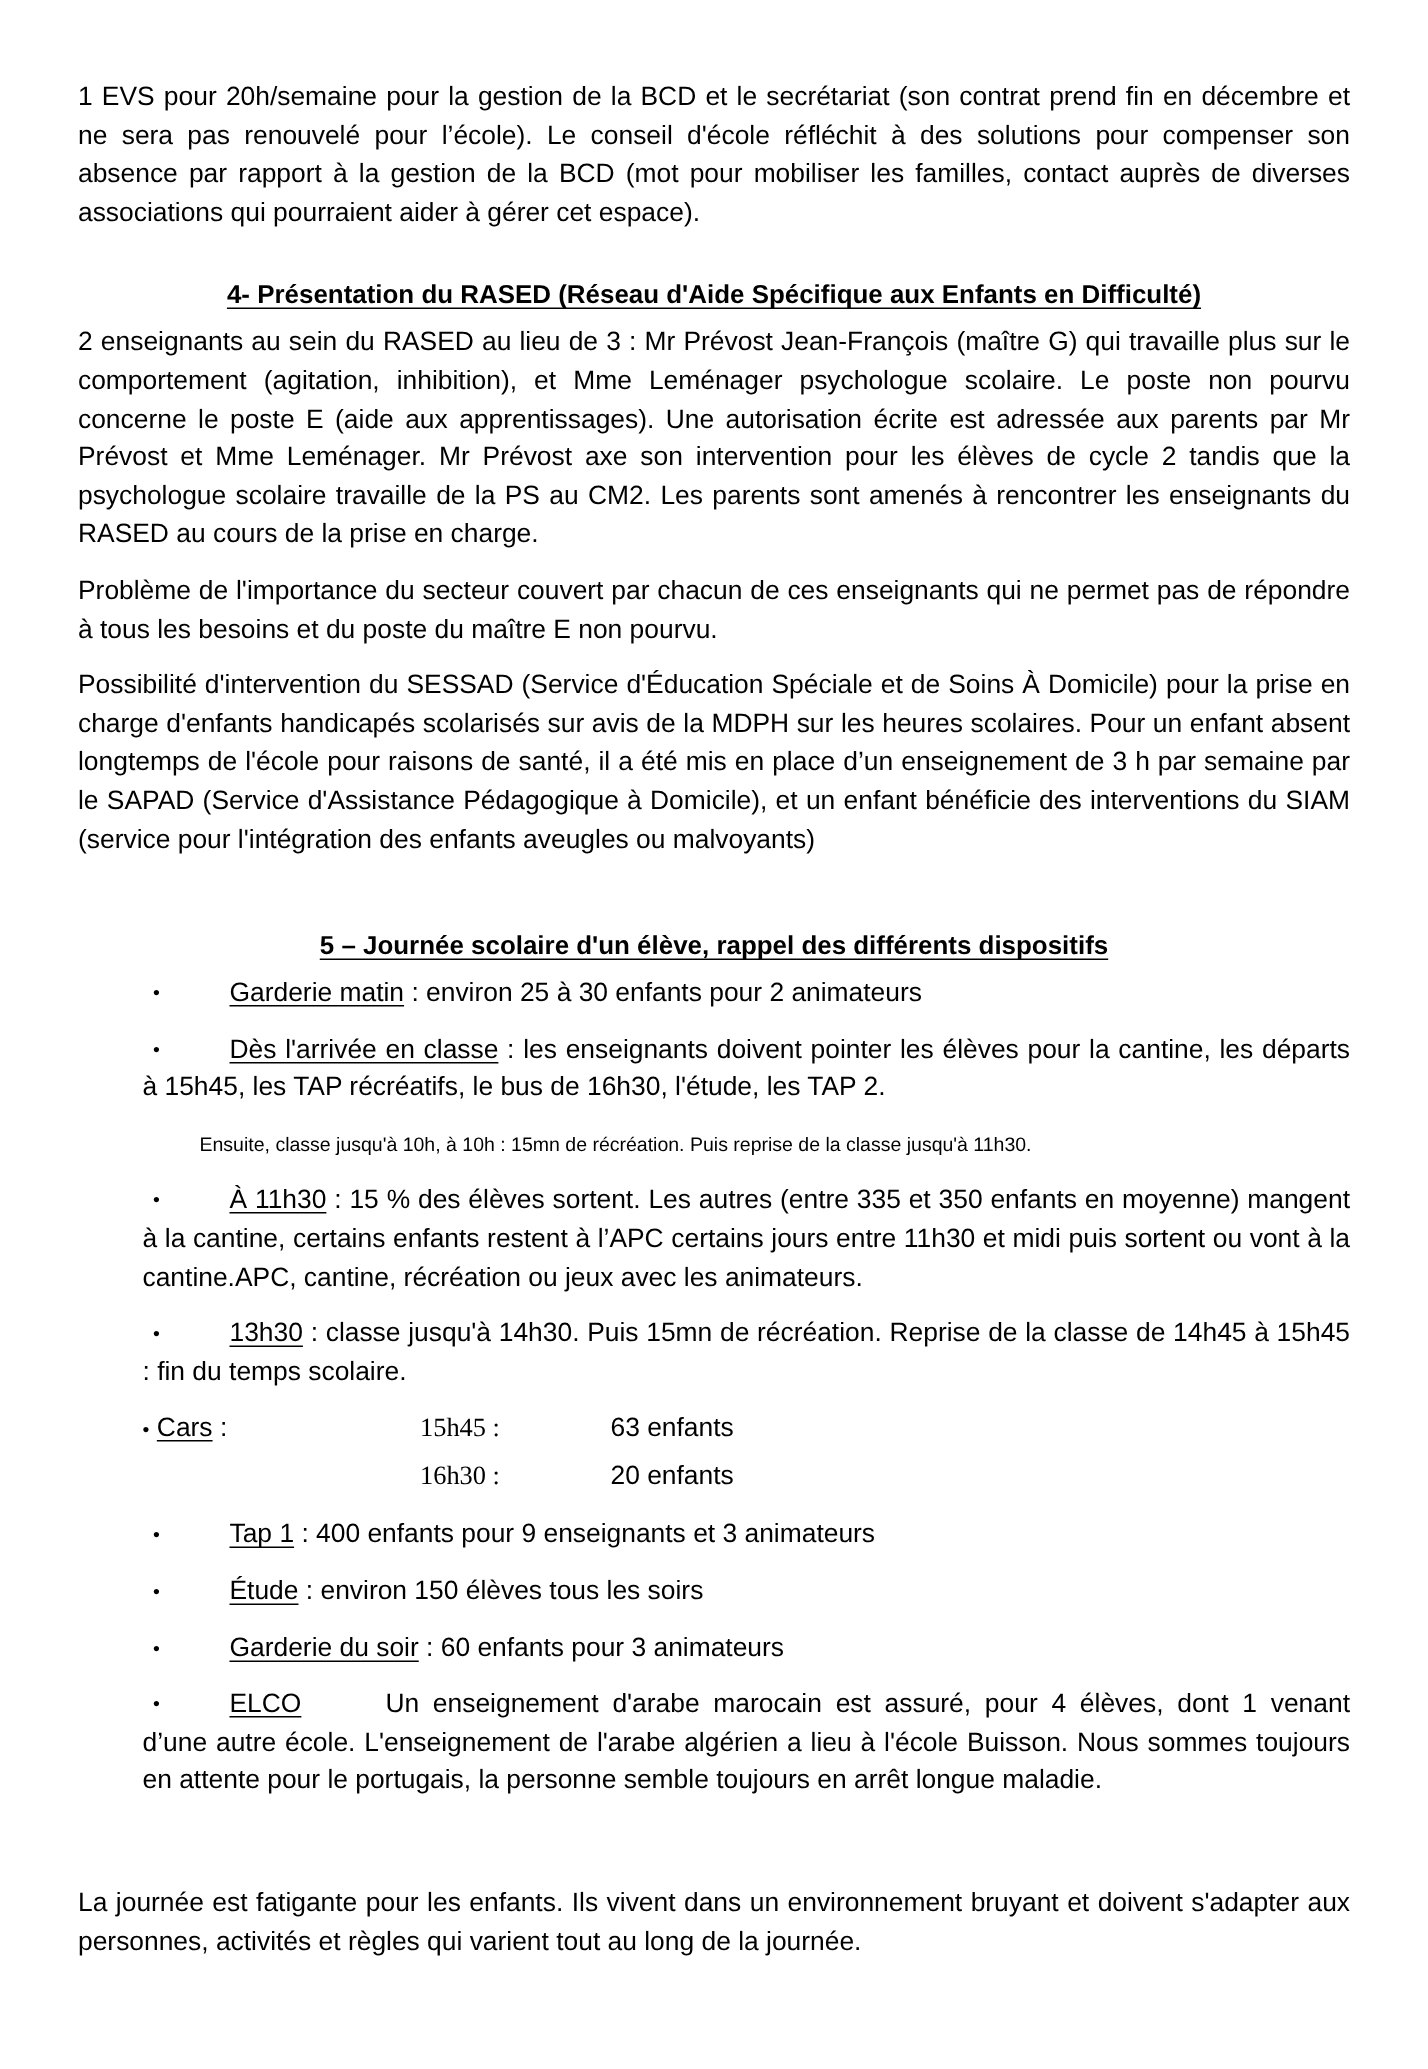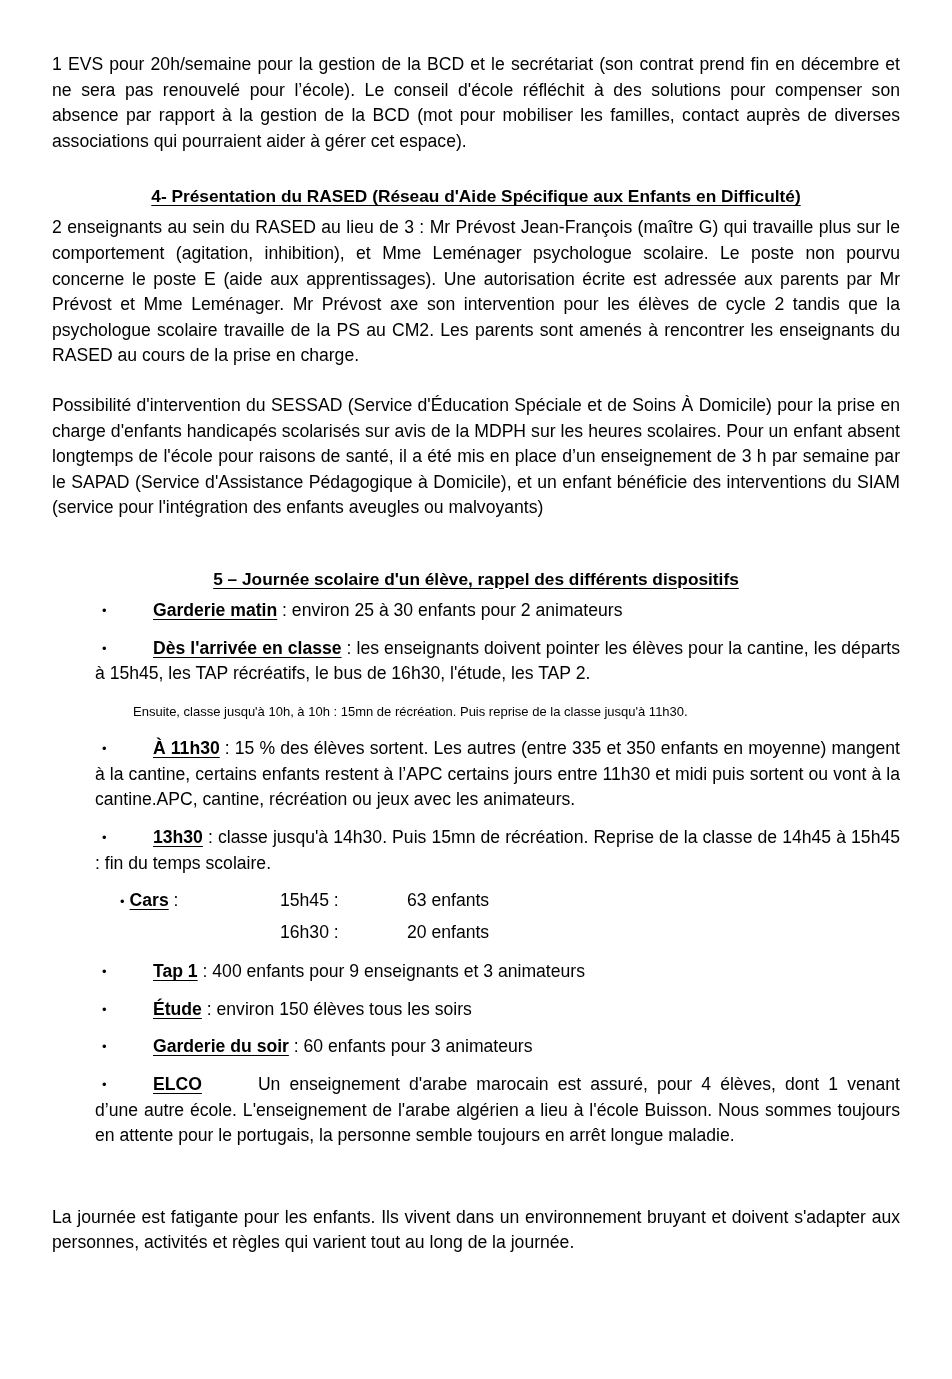--- a/index.html
+++ b/index.html
@@ -78,21 +78,21 @@
     left: 50px;
     top: 0;
     font-size: 13px;
     line-height: 25.6px;
   }
   .bullet-text {
     display: block;
     text-indent: 58px;   
   }
   .lead {
-    font-weight: bold;
+    font-weight: normal;
     text-decoration: underline;
     text-underline-offset: 2.5px;
   }
   .tabgap { display: inline-block; width: 56px; }
 
   .sub-para {
     margin: 0;
     padding-left: 81px;
     font-size: 13px;
     line-height: 25.6px;
@@ -103,29 +103,30 @@
   .cars-block { position: relative; }
   .cars-row {
     position: relative;
     font-size: 17.6px;
     line-height: 25.6px;
     height: 32px;
     padding-left: 43px;
   }
   .cars-label {
     position: absolute;
-    left: 68px;
+    left: 43px;
     top: 0;
     white-space: nowrap;
   }
   .cars-time {
     position: absolute;
     left: 228px;
     top: 0;
     white-space: nowrap;
+    font-family: Liberation Serif, serif;
   }
   .cars-count {
     position: absolute;
     left: 355px;
     top: 0;
     white-space: nowrap;
   }
 
   .closing { text-align: justify; }
 </style>
@@ -140,20 +141,21 @@
     <div class="gap-lg"></div>
 
     <h2 class="section-heading">4- Présentation du RASED (Réseau d'Aide Spécifique aux Enfants en Difficulté)</h2>
 
     <div class="gap-xs"></div>
 
     <p class="para">2 enseignants au sein du RASED au lieu de 3 : Mr Prévost Jean-François (maître G) qui travaille plus sur le comportement (agitation, inhibition), et Mme Leménager psychologue scolaire. Le poste non pourvu concerne le poste E (aide aux apprentissages). Une autorisation écrite est adressée aux parents par Mr Prévost et Mme Leménager. Mr Prévost axe son intervention pour les élèves de cycle 2 tandis que la psychologue scolaire travaille de la PS au CM2. Les parents sont amenés à rencontrer les enseignants du RASED au cours de la prise en charge.</p>
 
     <div class="gap-sm"></div>
 
+    <p class="para">Problème de l'importance du secteur couvert par chacun de ces enseignants qui ne permet pas de répondre à tous les besoins et du poste du maître E non pourvu.</p>
 
     <div class="gap-sm"></div>
 
     <p class="para">Possibilité d'intervention du SESSAD (Service d'Éducation Spéciale et de Soins À Domicile) pour la prise en charge d'enfants handicapés scolarisés sur avis de la MDPH sur les heures scolaires. Pour un enfant absent longtemps de l'école pour raisons de santé, il a été mis en place d’un enseignement de 3 h par semaine par le SAPAD (Service d'Assistance Pédagogique à Domicile), et un enfant bénéficie des interventions du SIAM (service pour l'intégration des enfants aveugles ou malvoyants)</p>
 
     <div class="gap-xl"></div>
 
     <h2 class="section-heading">5 – Journée scolaire d'un élève, rappel des différents dispositifs</h2>
 
     <div class="gap-xs"></div>

